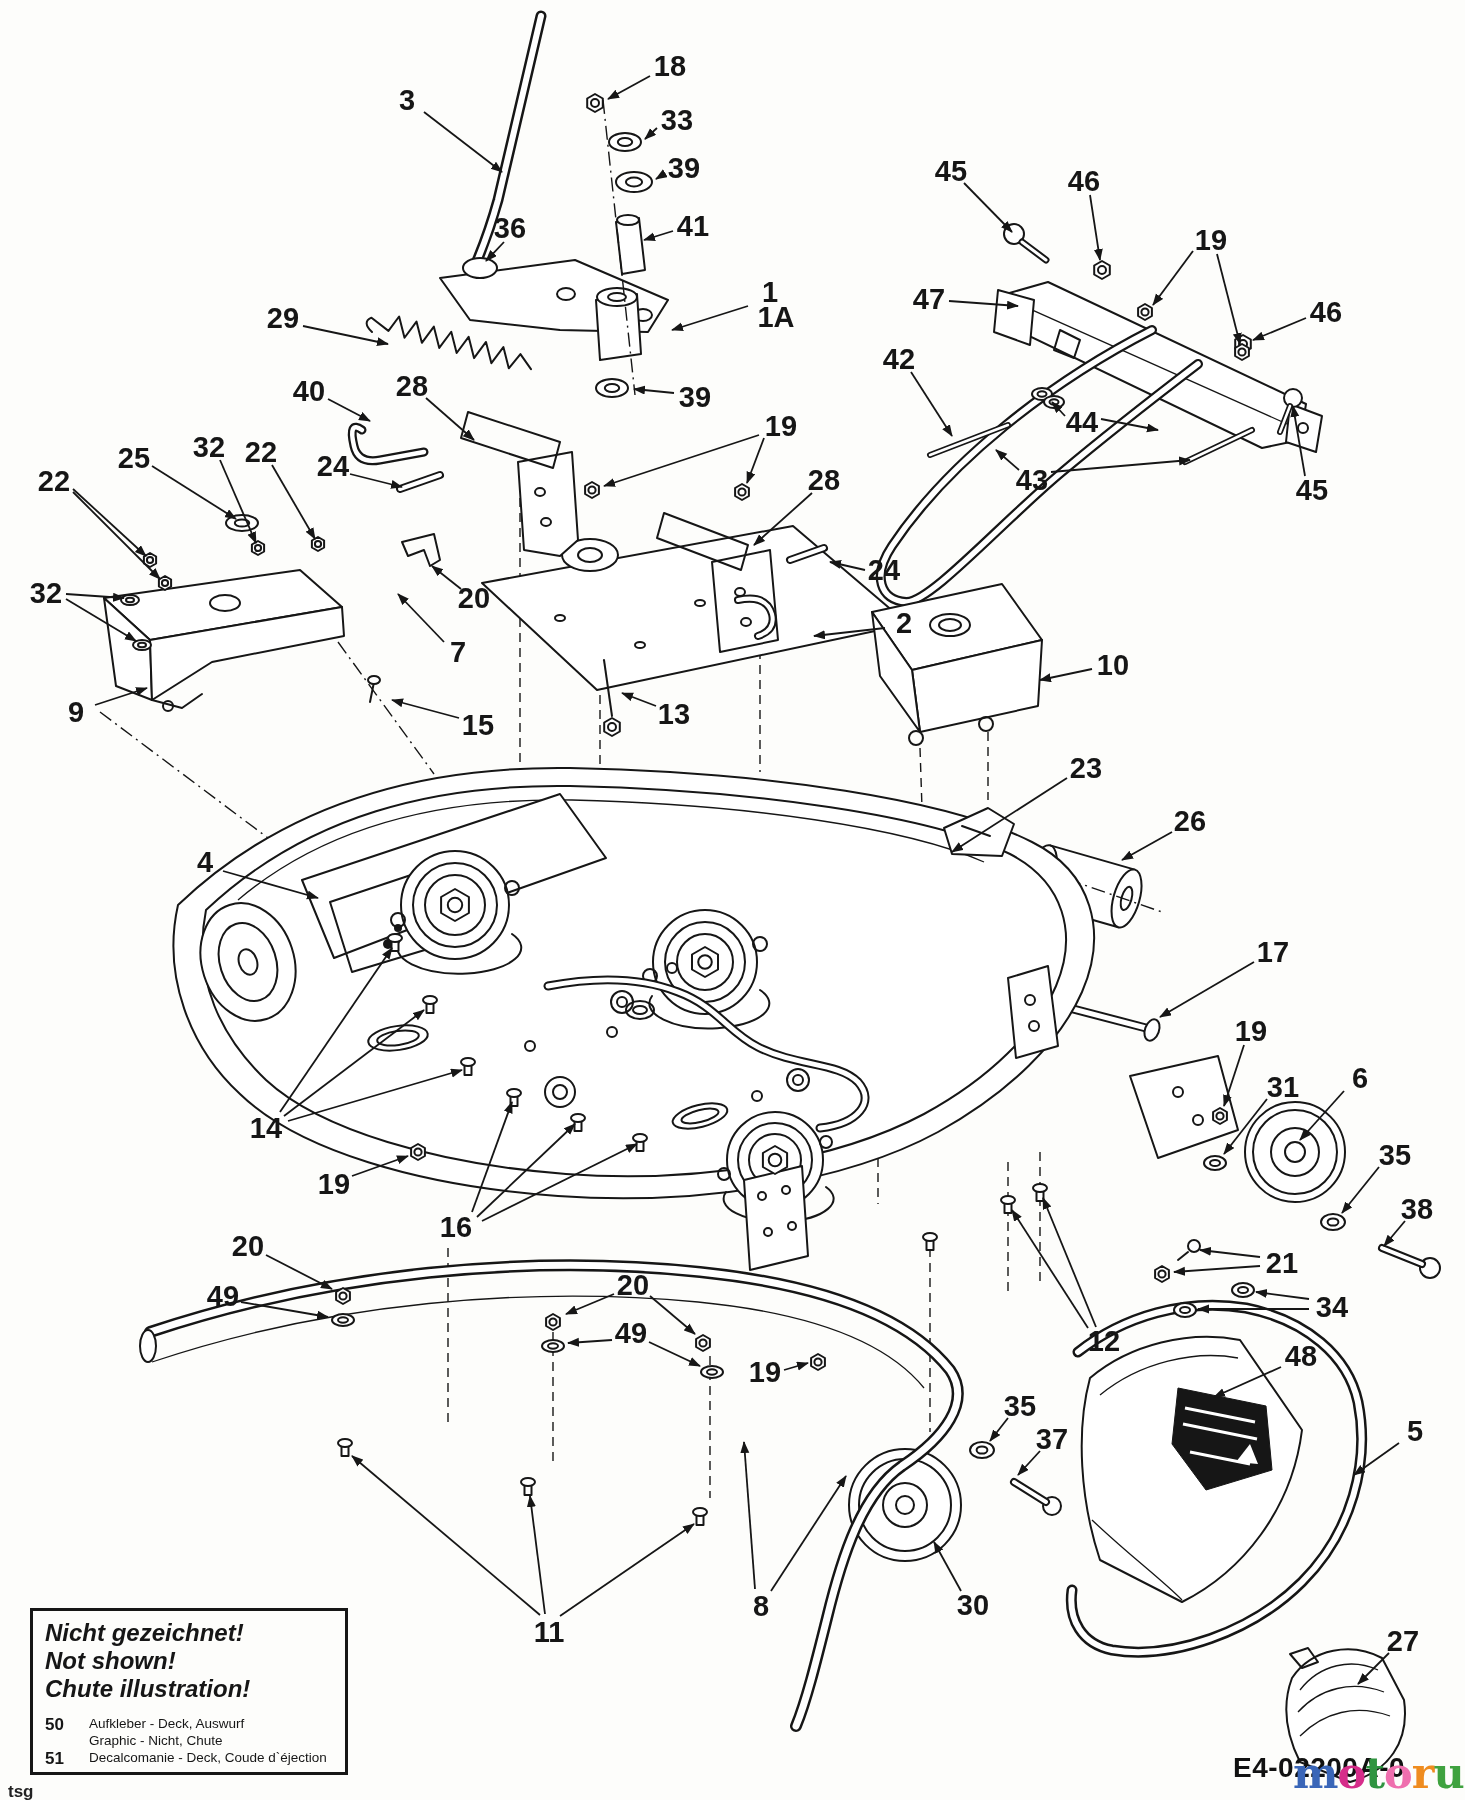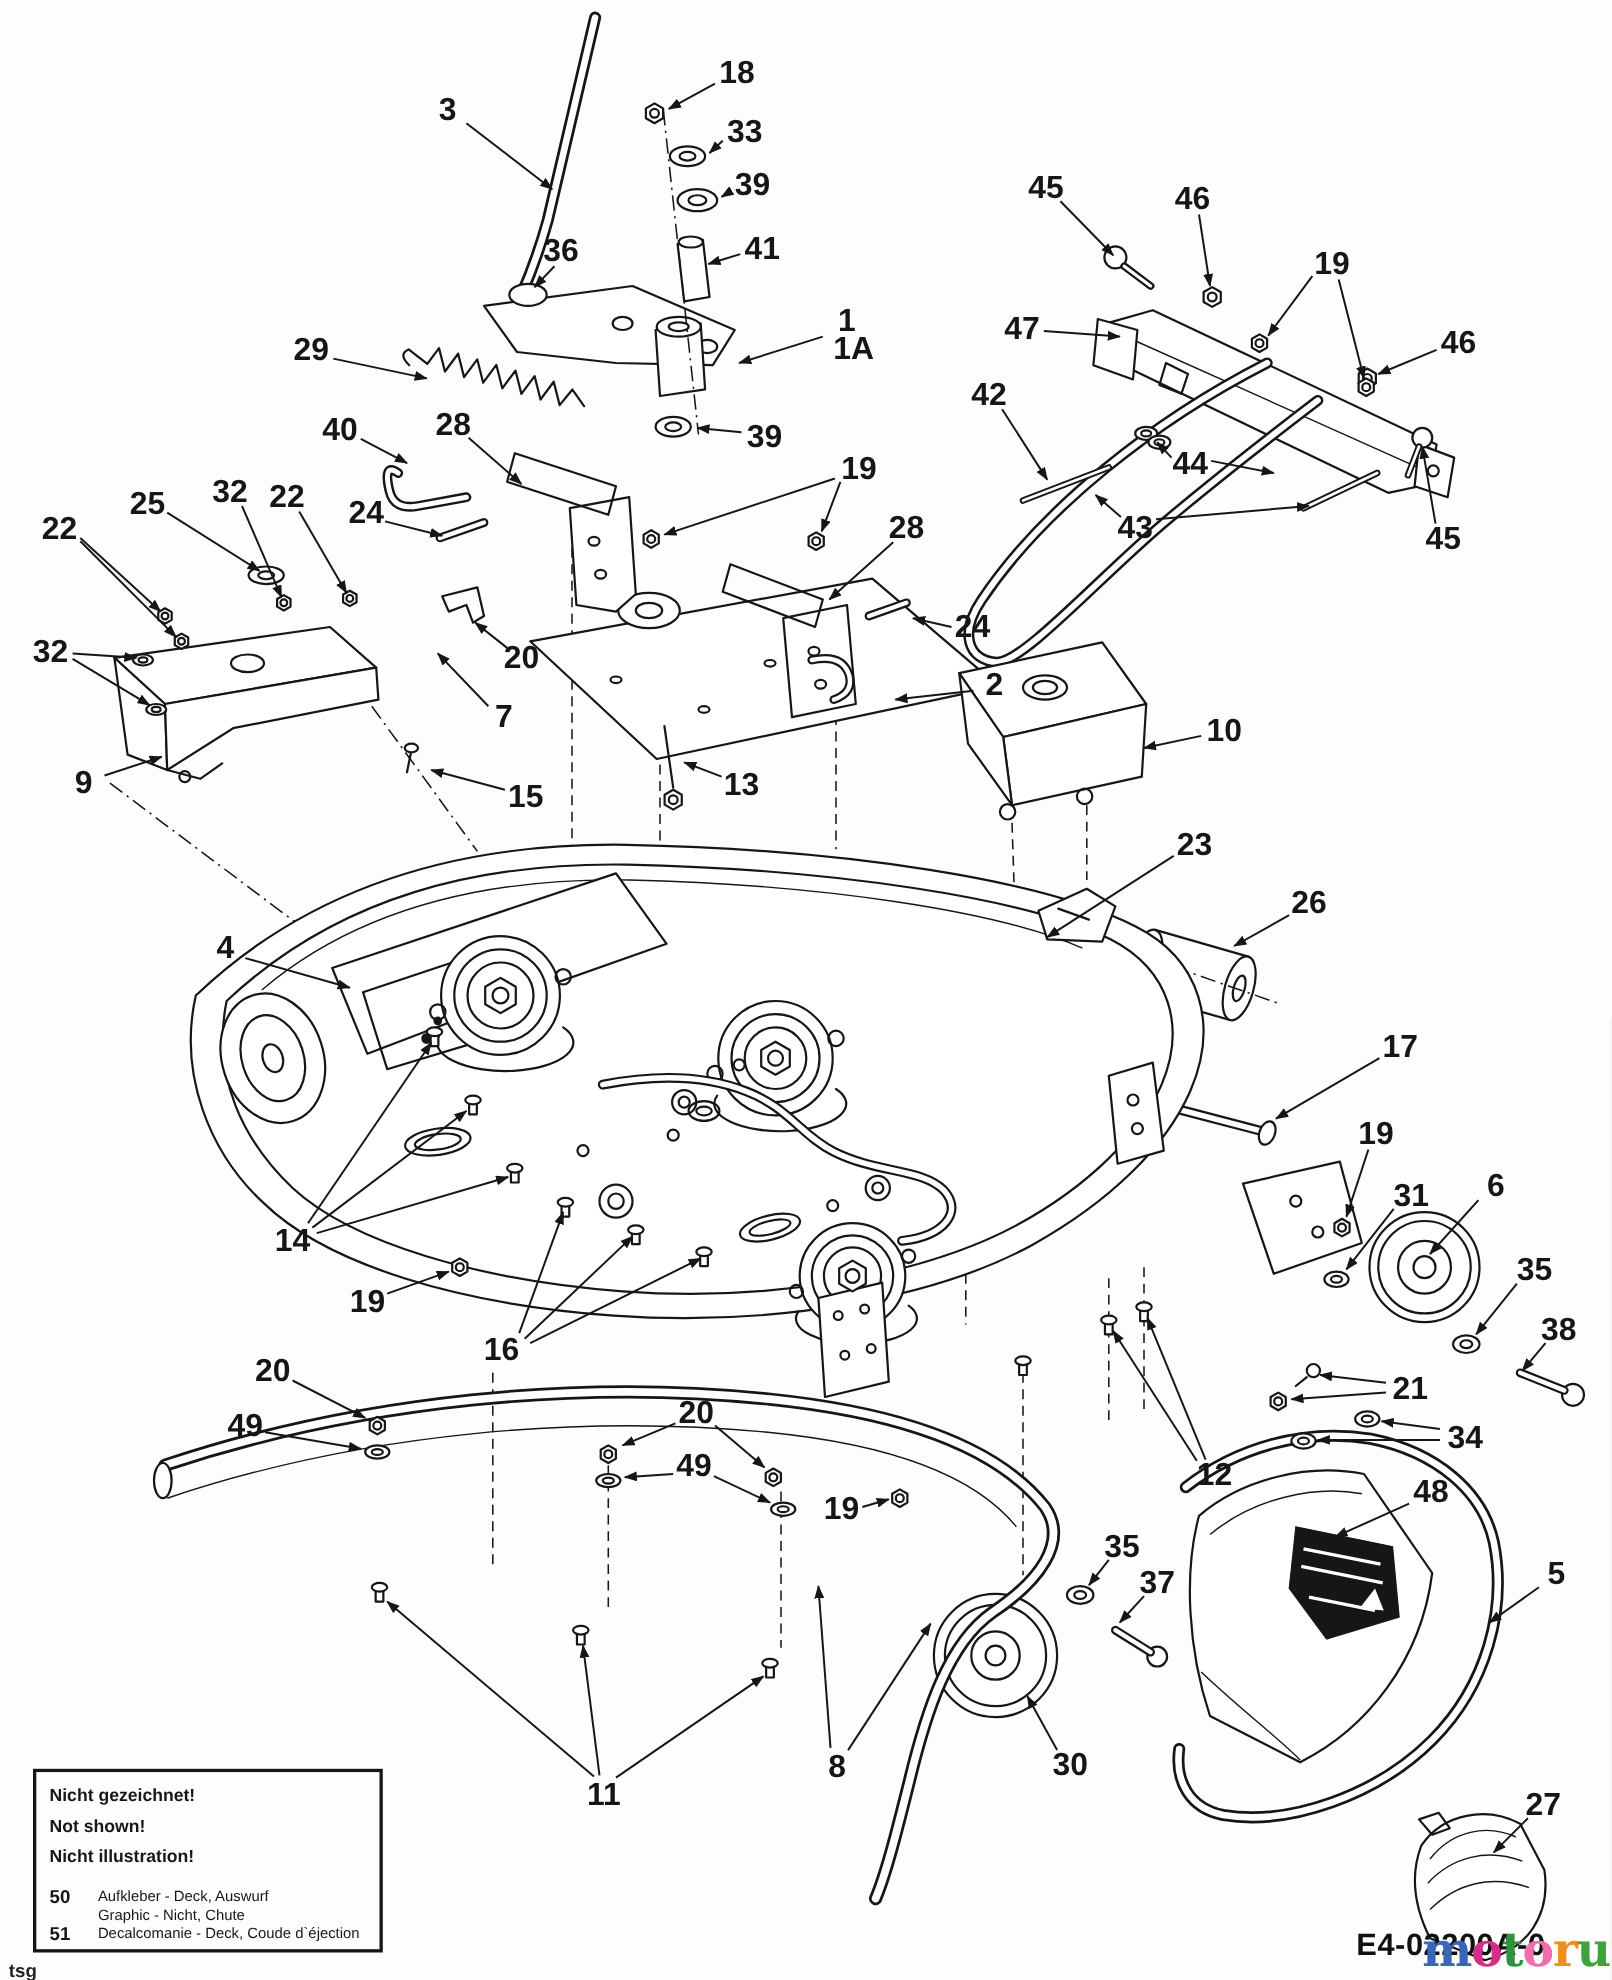--- a/index.html
+++ b/index.html
@@ -12,21 +12,21 @@
   .dash{stroke:#161616;stroke-width:1.4;fill:none;stroke-dasharray:9 6;}
   .dashdot{stroke:#161616;stroke-width:1.4;fill:none;stroke-dasharray:14 5 2 5;}
   .tube-o{stroke:#161616;fill:none;stroke-linecap:round;stroke-linejoin:round;}
   .tube-i{stroke:#fff;fill:none;stroke-linecap:round;stroke-linejoin:round;}
   .leader{stroke:#161616;stroke-width:1.8;}
   .callout-num{font:bold 29px "Liberation Sans",sans-serif;fill:#161616;
                text-anchor:middle;dominant-baseline:central;}
   
   #legend{position:absolute;left:30px;top:1608px;width:318px;height:167px;
           border:3px solid #161616;background:#fdfdfb;box-sizing:border-box;padding:8px 0 0 12px;}
-  .legend-title{font-weight:bold;font-size:16px;line-height:28px;letter-spacing:0px;}
+  .legend-title{font-weight:bold;font-size:24px;line-height:28px;letter-spacing:0px;font-style:italic;}
   .legend-row{display:flex;margin-top:6px;}
   .legend-ref{font-weight:bold;font-size:17px;width:44px;flex:0 0 44px;}
   .legend-desc{font-weight:normal;font-size:13.5px;line-height:17px;}
   
   #drawing-number{position:absolute;left:1233px;top:1752px;font-weight:bold;font-size:28px;
                   letter-spacing:0.5px;color:#111;}
   #watermark{position:absolute;left:1293px;top:1748px;font-family:"DejaVu Serif",serif;
              font-weight:bold;font-size:43px;letter-spacing:-1px;white-space:nowrap;}
   #corner-mark{position:absolute;left:8px;top:1782px;font-weight:bold;font-size:17px;color:#222;}
 </style>
@@ -772,21 +772,21 @@
         <g>
           <line x1="1389" y1="1653" x2="1358" y2="1684" class="leader" marker-end="url(#arrow)"></line>
           <text x="1403" y="1641" class="callout-num">27</text>
         </g>
       </g>
 </svg>
 
 <div id="legend">
   <div class="legend-title">Nicht gezeichnet!</div>
   <div class="legend-title">Not shown!</div>
-  <div class="legend-title">Nicht illustration!</div>
+  <div class="legend-title">Chute illustration!</div>
   <div class="legend-row" style="margin-top:12px;">
     <div class="legend-ref">50</div>
     <div class="legend-desc">
       <div>Aufkleber - Deck, Auswurf</div>
       <div>Graphic - Nicht, Chute</div>
     </div>
   </div>
   <div class="legend-row" style="margin-top:0px;">
     <div class="legend-ref">51</div>
     <div class="legend-desc">

